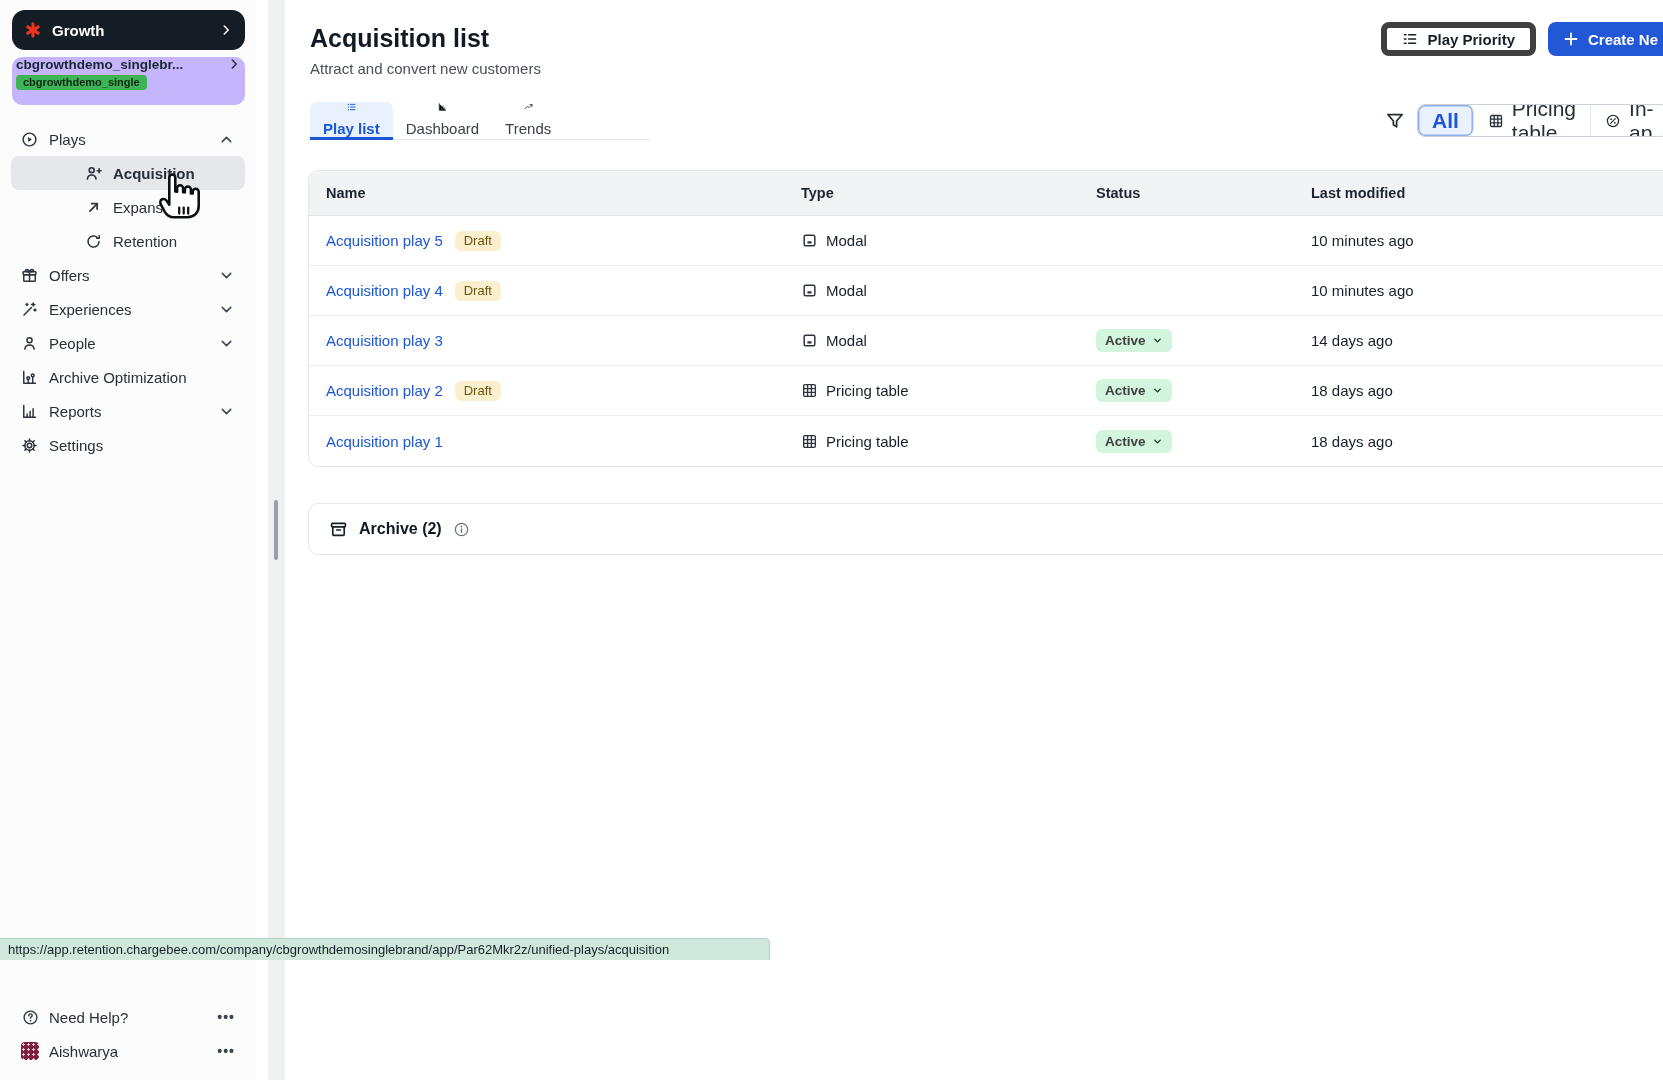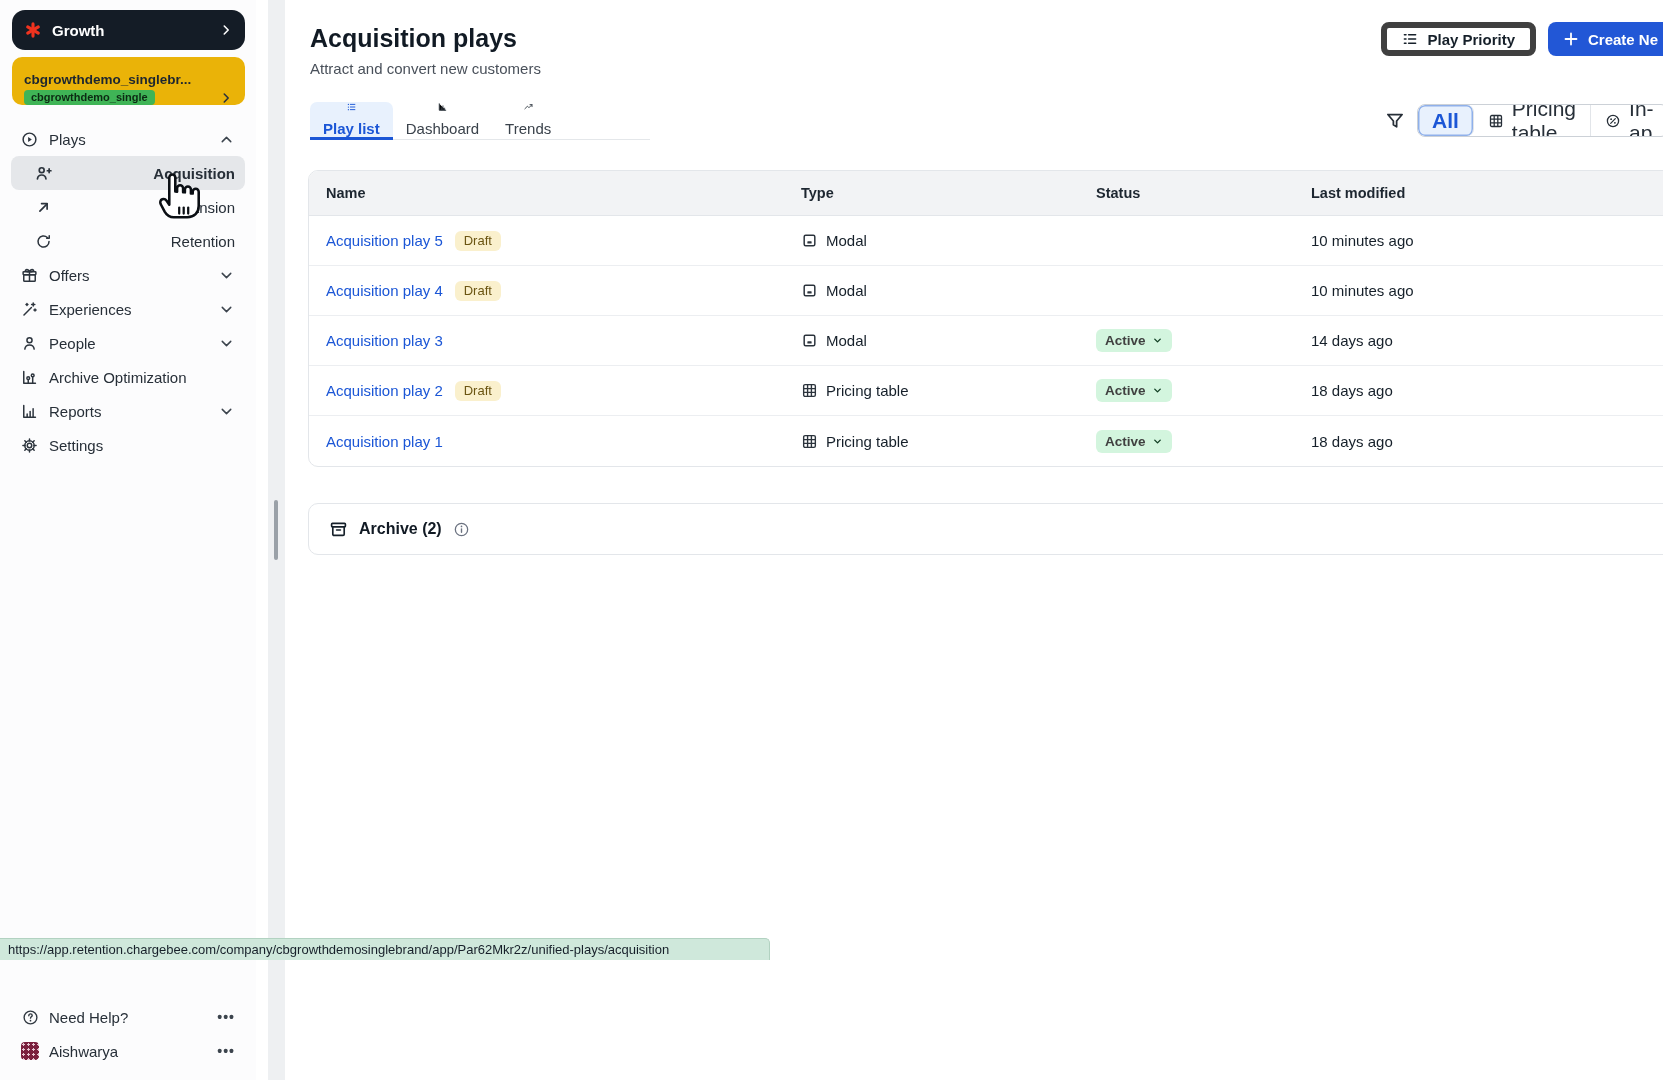--- a/index.html
+++ b/index.html
@@ -7,29 +7,29 @@
     font-family:"Liberation Sans","DejaVu Sans",sans-serif; color:#16202a; }
   .page { position:relative; width:1663px; height:960px; }
 
   
   .sidebar { position:absolute; left:0; top:0; width:256px; height:1080px; background:#fcfcfd; }
   .brand-pill { position:absolute; left:12px; top:10px; width:233px; height:40px;
     background:var(--c-dark,#141c26); border-radius:13px; display:flex; align-items:center;
     padding:0 12px; gap:10px; color:#fff; }
   .brand-pill .label { font-size:15px; font-weight:700; flex:1; }
   .company-card { position:absolute; left:12px; top:57px; width:233px; height:48px;
-    background:#eab308; border-radius:10px; display:flex; align-items:flex-end; padding:0 12px; }
+    background:#c4b5fd; border-radius:10px; display:flex; align-items:flex-start; padding:0 4px; }
   .company-main { flex:1; min-width:0; }
   .company-name { font-size:13.5px; font-weight:700; color:#1d2630; white-space:nowrap; overflow:hidden; }
   .company-badge { display:inline-block; margin-top:2px; background:var(--c-green,#3fb456);
     color:#0c2a13; font-size:11px; font-weight:700; padding:1px 7px 2px; border-radius:4px; }
   .nav { position:absolute; left:0; top:122px; width:256px; }
   .nav-row { position:relative; height:34px; margin:0 11px; display:flex; align-items:center;
     border-radius:8px; padding-left:10px; padding-right:10px; }
-  .nav-row.child { padding-left:24px;text-align:right; }
+  .nav-row.child { padding-left:74px; }
   .nav-row.selected { background:#e5e7ea; }
   .nav-row .ic { width:17px; height:17px; display:flex; align-items:center; justify-content:center; margin-right:11px; flex:none; }
   .nav-row .lab { font-size:15px; font-weight:500; color:#272f38; flex:1; white-space:nowrap; }
   .nav-row.selected .lab { font-weight:700; }
   .nav-row .chev { flex:none; }
   .side-footer { position:absolute; left:0; top:1000px; width:256px; }
   .foot-row { height:34px; margin:0 11px; display:flex; align-items:center; padding:0 10px; border-radius:8px; }
   .foot-row .ic { width:18px; height:18px; margin-right:10px; display:flex; align-items:center; justify-content:center; }
   .foot-row .lab { font-size:15px; font-weight:500; color:#272f38; flex:1; }
   .avatar { width:18px; height:18px; border-radius:4px; background:#7a1f3d;
@@ -308,21 +308,21 @@
       </div>
     </div>
   </div>
 
   <div class="scroll-track">
     <div class="scroll-thumb"></div>
   </div>
 
   <div class="main">
 
-    <div class="page-title">Acquisition plays</div>
+    <div class="page-title">Acquisition list</div>
     <div class="page-subtitle">Attract and convert new customers</div>
 
     <div class="top-actions">
       <div class="btn secondary">
         <span>
           <svg width="16" height="16" viewBox="0 0 16 16">
             <g stroke="#16202a" stroke-width="1.5" stroke-linecap="round">
               <path d="M6.6 3.7h7"></path>
                 <path d="M6.6 8h7"></path>
                 <path d="M6.6 12.3h7"></path>

